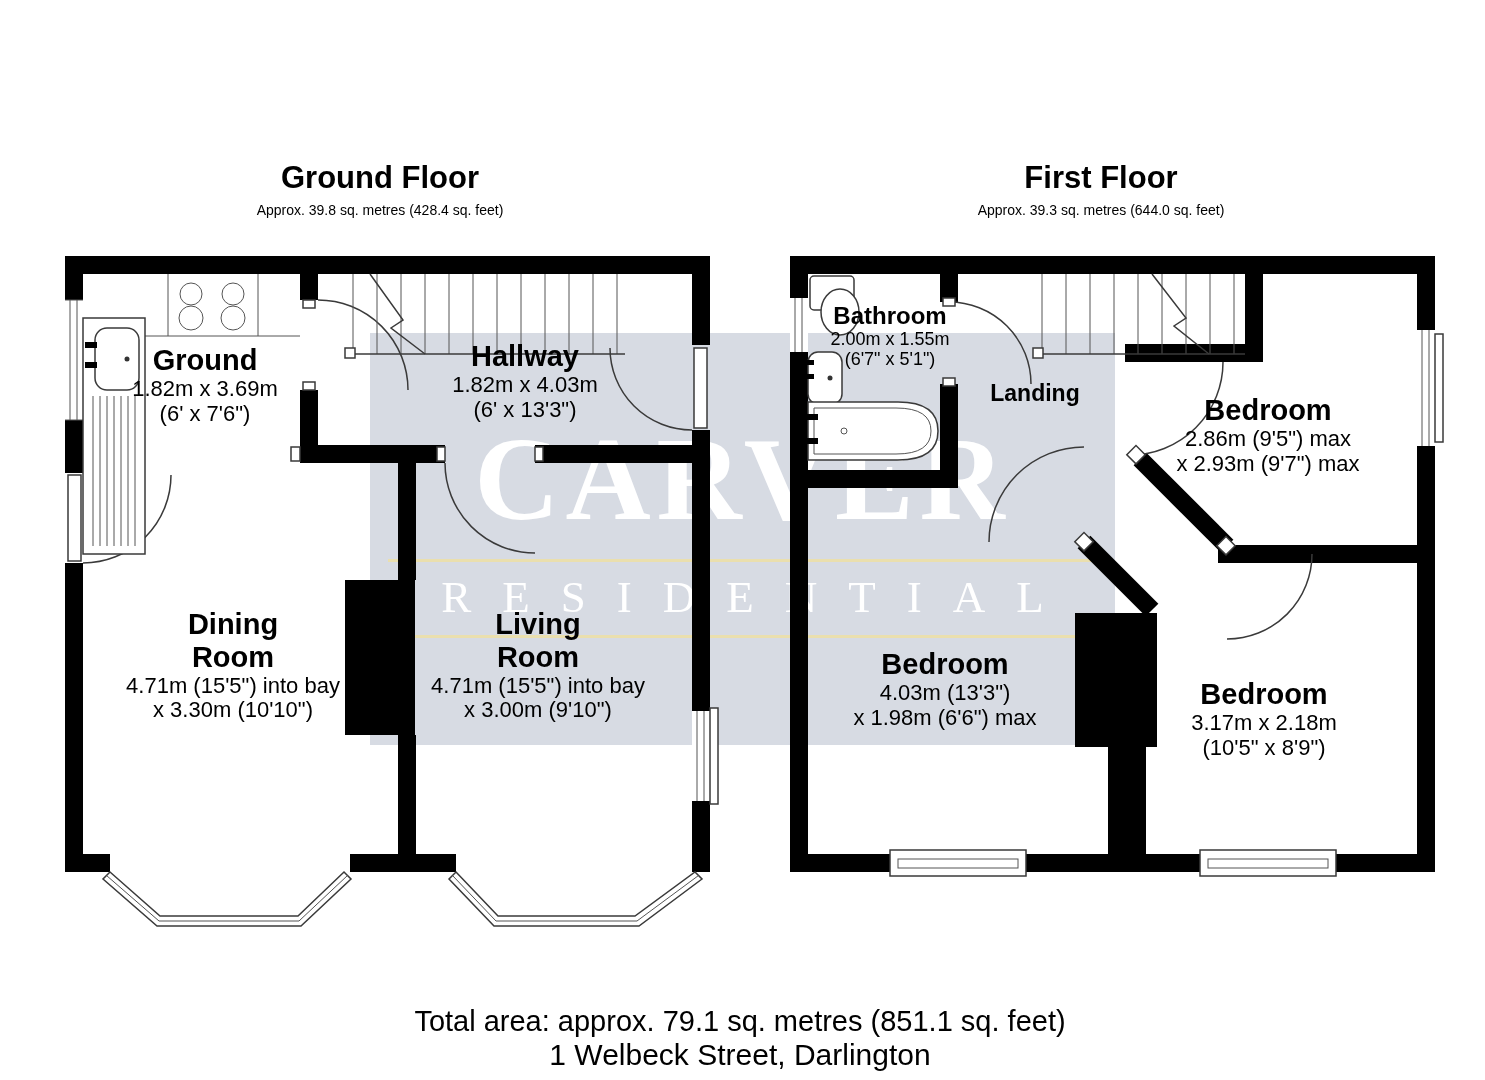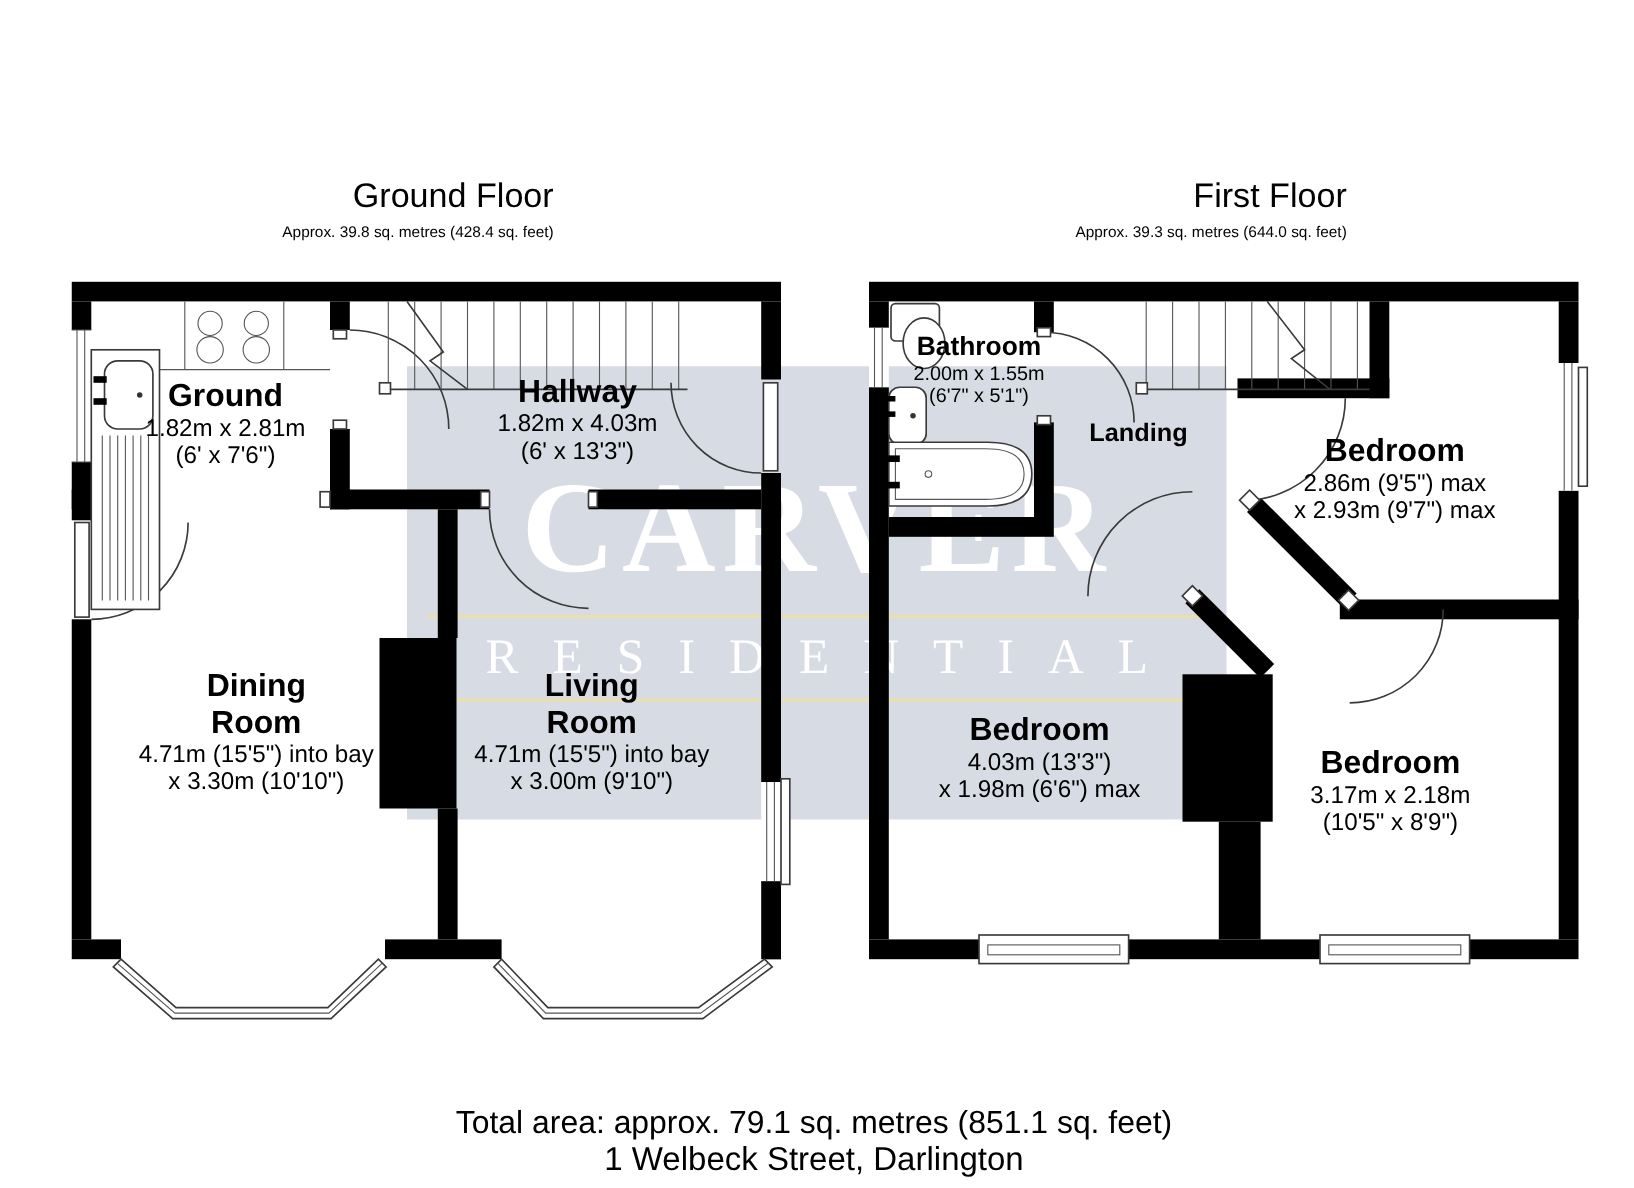--- a/index.html
+++ b/index.html
@@ -1,20 +1,20 @@
 <!DOCTYPE html>
 <html><head>
 <meta charset="utf-8">
 <style>
   html,body{margin:0;padding:0;background:#ffffff;}
   #canvas{position:relative;width:1485px;height:1080px;background:#ffffff;overflow:hidden;
           font-family:"Liberation Sans", sans-serif;color:#000;}
   .abs{position:absolute;}
   .ctr{transform:translateX(-50%);text-align:center;}
-  .floor-title{font-size:31px;font-weight:normal;white-space:nowrap;text-align:right;}
+  .floor-title{font-size:31px;font-weight:bold;white-space:nowrap;}
   .floor-sub{font-size:14px;margin-top:6px;white-space:nowrap;text-align:right;}
   .floor{position:absolute;padding-left:48px;}
   .floor svg{position:absolute;left:0;top:0;}
   .lbl{position:absolute;transform:translateX(-50%);text-align:center;line-height:1.13;white-space:nowrap;}
   .rn{font-size:29px;font-weight:bold;}
   .rd{font-size:22px;}
   .lbl.sm .rn{font-size:24px;}
   .lbl.sm .rd{font-size:18px;}
   .lbl.landing .rn{font-size:23px;}
   
@@ -164,21 +164,21 @@
         <polyline points="41.5,619.5 94,665 234,665 282.5,619.5" class="thin"></polyline>
       </g>
       <g>
         <polygon points="391,616 433,660 570,660 630,616 637,623 574,670 429,670 384,623" class="fixw"></polygon>
         <polyline points="387.5,619.5 431,665 572,665 633.5,619.5" class="thin"></polyline>
       </g>
     </svg>
 
     <div class="lbl" style="left:140px;top:88px">
       <div class="rn">Ground</div>
-      <div class="rd">1.82m x 2.81m</div>
+      <div class="rd">1.82m x 3.69m</div>
       <div class="rd">(6' x 7'6")</div>
     </div>
     <div class="lbl" style="left:460px;top:84px">
       <div class="rn">Hallway</div>
       <div class="rd">1.82m x 4.03m</div>
       <div class="rd">(6' x 13'3")</div>
     </div>
     <div class="lbl" style="left:168px;top:352px">
       <div class="rn">Dining</div>
       <div class="rn">Room</div>

